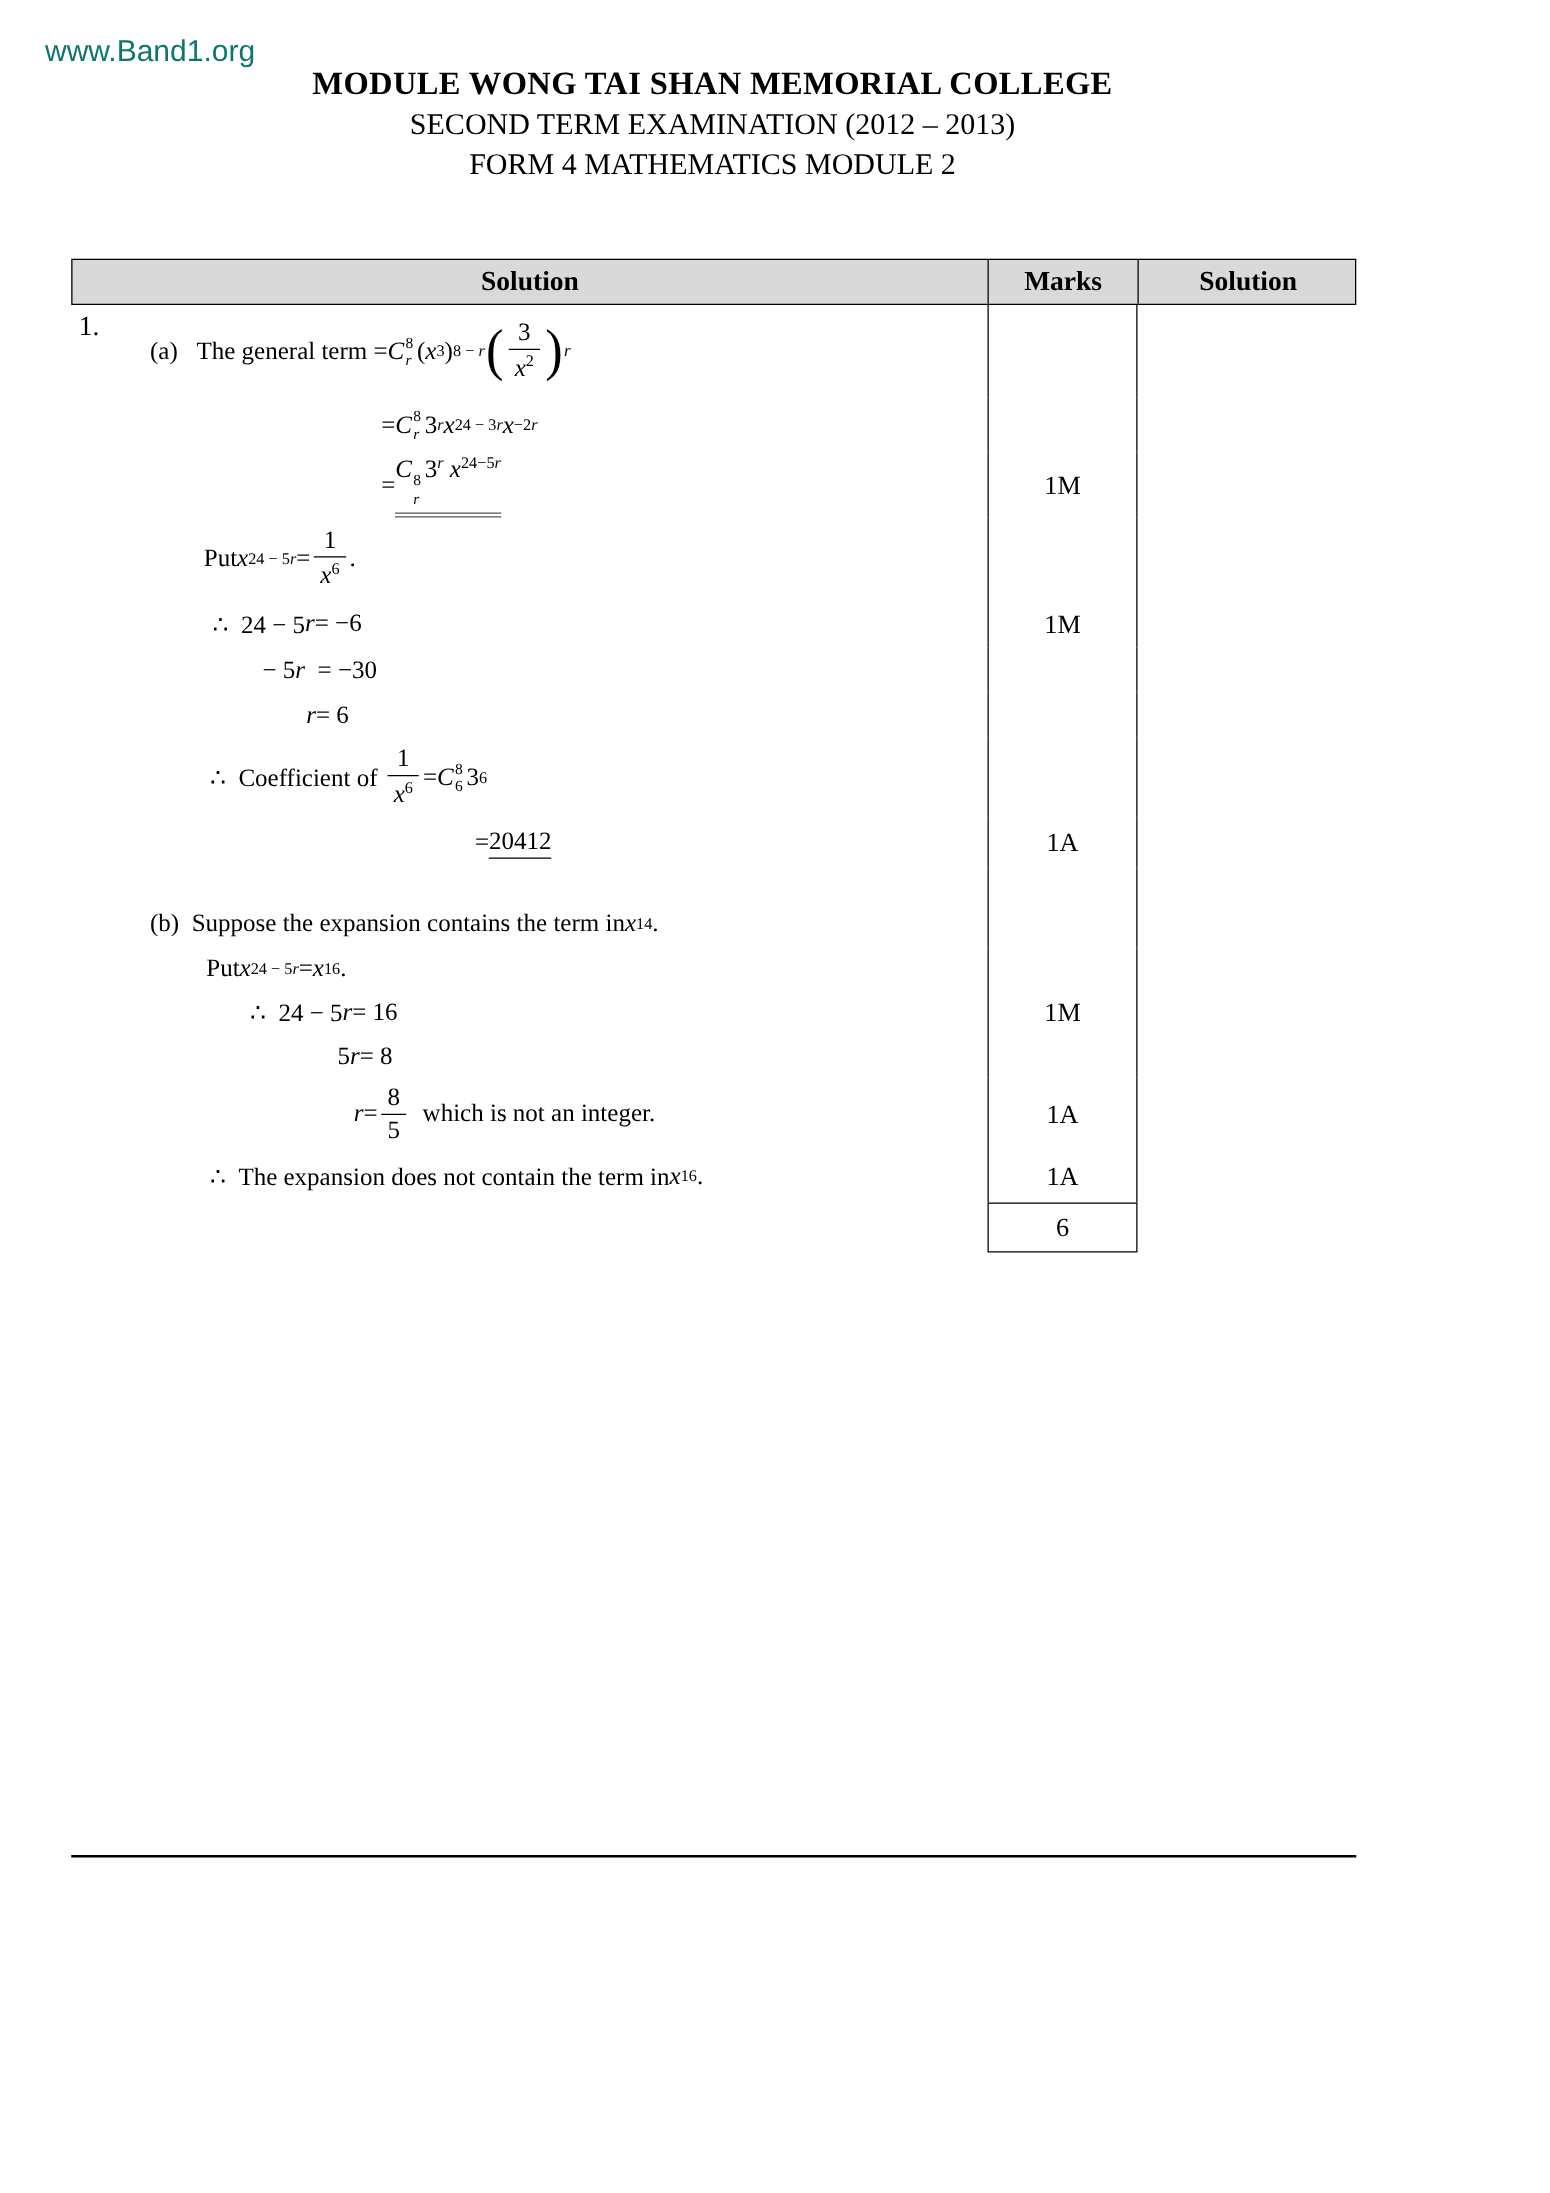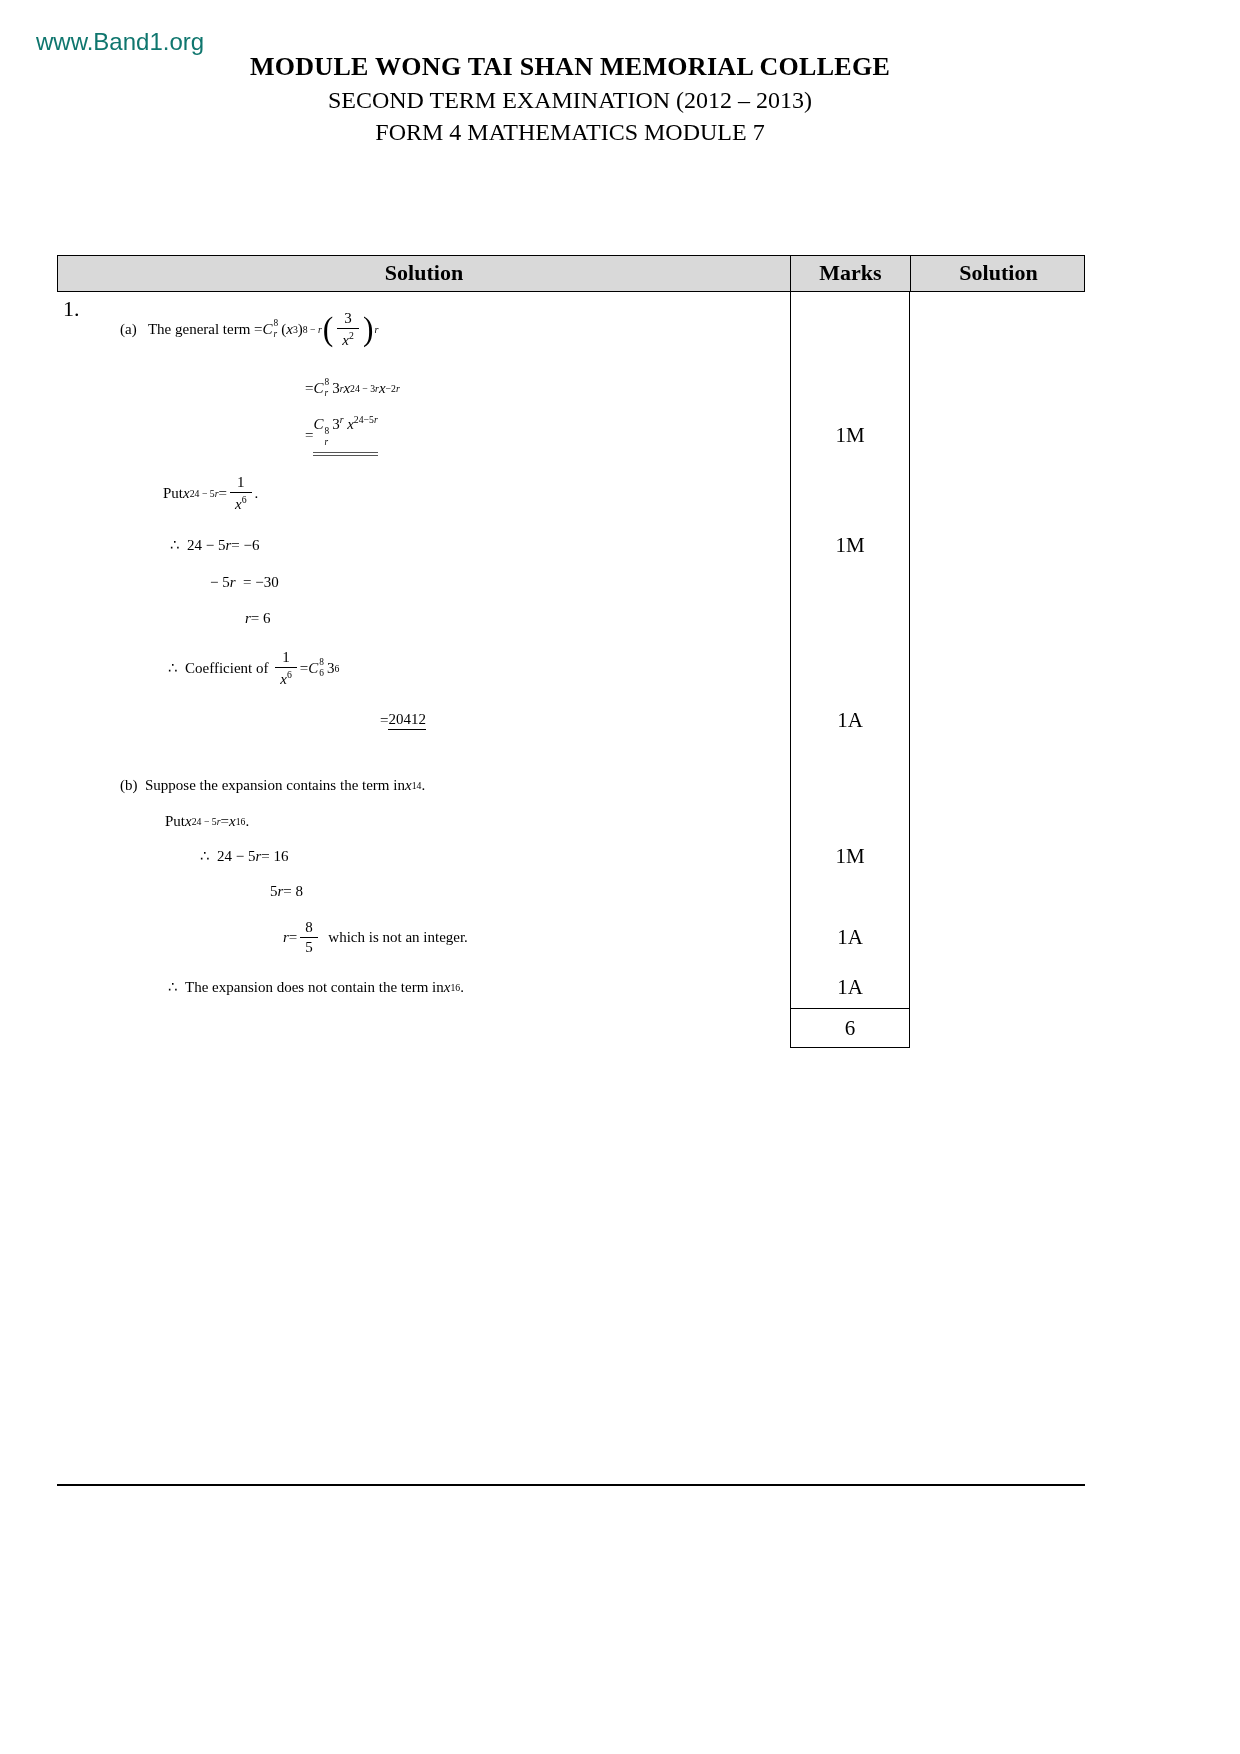--- a/index.html
+++ b/index.html
@@ -12,35 +12,35 @@
     position:absolute; top:28px; left:36px;
     font-family:"Liberation Sans","DejaVu Sans",sans-serif;
     font-size:24px; color:#0f766e;
   }
   .header { position:absolute; top:52px; left:0; width:1140px; text-align:center; }
   .school { font-size:26px; font-weight:bold; letter-spacing:0.3px; }
   .exam   { font-size:24px; margin-top:5px; }
   .subject{ font-size:24px; margin-top:5px; }
   .scheme-title { font-size:25px; font-weight:bold; margin-top:8px; }
 
-  .table { position:absolute; top:207px; left:57px; width:1028px;margin-top:48px; }
+  .table { position:absolute; top:207px; left:57px; width:1028px; }
   .thead {
     display:grid; grid-template-columns:733px 120px 175px;
     background:#d9d9d9; border:1px solid #000; box-sizing:border-box;
   }
   .thead .th {
     text-align:center; font-weight:bold; font-size:22px;
     padding:4px 0 5px 0; border-right:1px solid #000; box-sizing:border-box;
   }
   .thead .th:last-child { border-right:none; }
 
   .tbody { position:relative; }
   .qnum { position:absolute; top:4px; left:6px; font-size:22px; }
   .row { display:grid; grid-template-columns:733px 120px 175px; }
-  .sol { font-size:15px; display:flex; align-items:center; box-sizing:border-box; }
+  .sol { font-size:20px; display:flex; align-items:center; box-sizing:border-box; }
   .marks-cell {
     border-left:1px solid #000; border-right:1px solid #000;
     display:flex; align-items:center; justify-content:center;
     font-size:21px; box-sizing:border-box;
   }
   .rem { box-sizing:border-box; }
   .total-row .marks-cell { border-top:1px solid #000; border-bottom:1px solid #000; }
 
   
   i { font-style:italic; }
@@ -63,21 +63,21 @@
 </head>
 <body>
 
 <div class="page">
 
   <div class="watermark">www.Band1.org</div>
 
   <div class="header">
     <div class="school">MODULE WONG TAI SHAN MEMORIAL COLLEGE</div>
     <div class="exam">SECOND TERM EXAMINATION (2012 – 2013)</div>
-    <div class="subject">FORM 4 MATHEMATICS MODULE 7</div>
+    <div class="subject">FORM 4 MATHEMATICS MODULE 2</div>
   </div>
 
   <div class="table">
     <div class="thead">
       <div class="th">Solution</div>
       <div class="th">Marks</div>
       <div class="th">Solution</div>
     </div>
 
     <div class="tbody">

